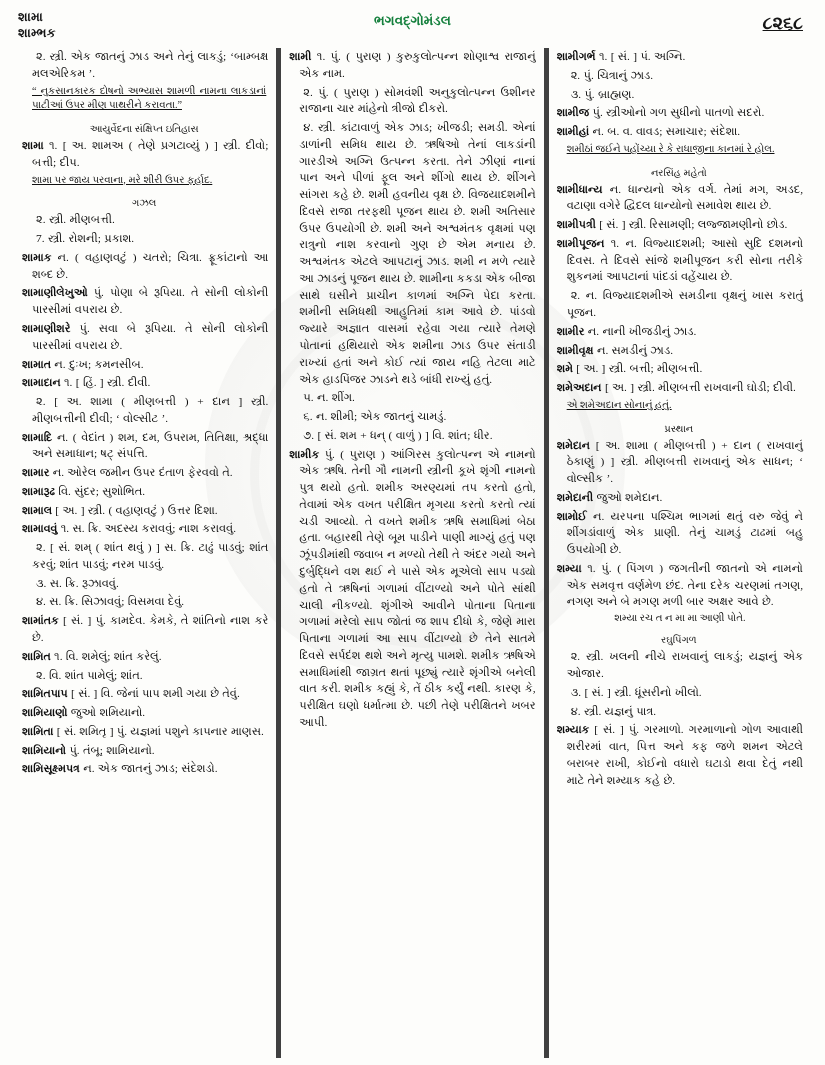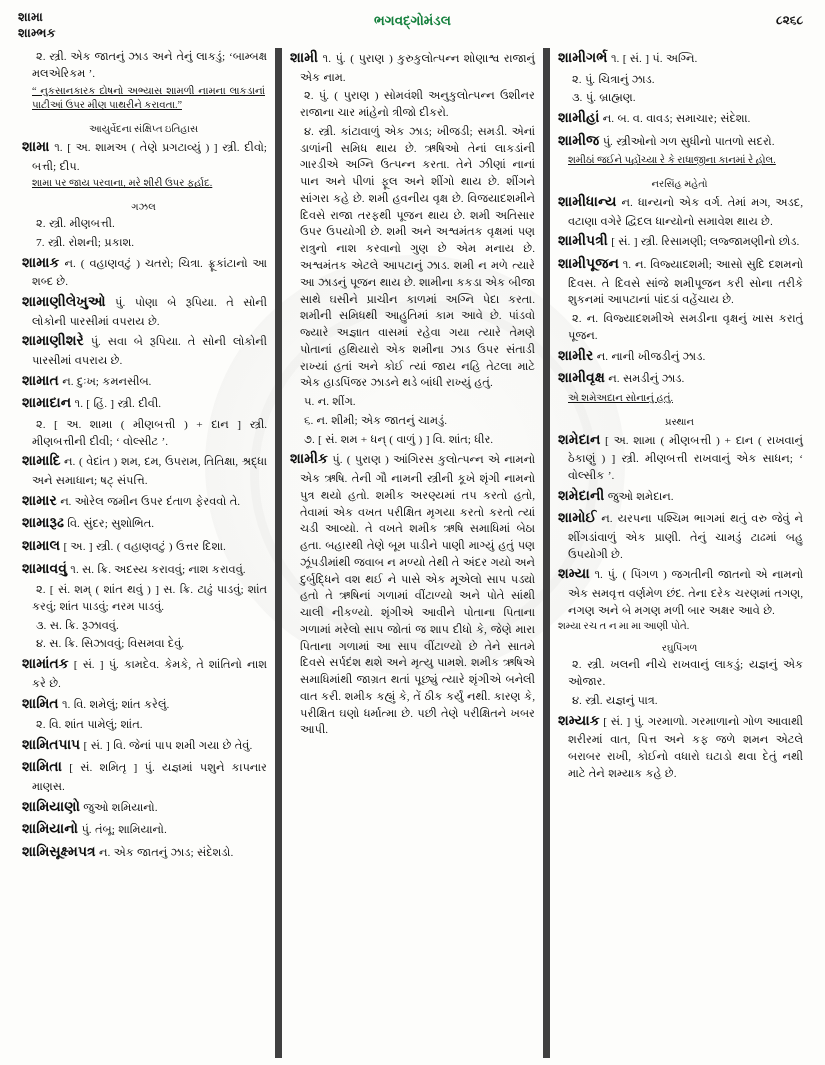--- a/index.html
+++ b/index.html
@@ -77,62 +77,63 @@
     text-align: center;
     font-weight: bold;
     font-size: 13.5px;
     color: #15803d;
   }
   .rh-right {
     position: absolute;
     right: 22px;
     top: 13px;
     font-weight: bold;
-    font-size: 12px;
+    font-size: 18px;
     color: #141414;
+    text-decoration: underline;
   }
 
   
   #columns {
     position: relative;
     z-index: 2;
     display: flex;
     padding: 0 14px 0 14px;
     box-sizing: border-box;
     height: 1010px;
   }
   .col {
     flex: 1 1 0;
     padding: 0 8px;
     box-sizing: border-box;
     position: relative;
   }
   .col.c1, .col.c2 {
-    border-right: 7px solid #404040;
+    border-right: 5px solid #404040;
   }
 
   
   .entry {
     margin: 0 0 2px 0;
     font-size: 11.4px;
     line-height: 1.47;
     color: #0d0d0d;
     text-align: justify;
     text-justify: inter-word;
     text-indent: -10px;
     padding-left: 10px;
     word-spacing: .5px;
   }
   .entry.sense {
     text-indent: 4px;
     padding-left: 10px;
   }
   .hw {
     font-weight: bold;
-    font-size: 14px;
+    font-size: 11px;
   }
 
   
   .quote {
     font-size: 10.2px;
     line-height: 1.45;
     margin: 1px 0 1px 0;
     padding: 0 2px 0 10px;
     text-align: justify;
     color: #111;
@@ -140,21 +141,21 @@
   }
   .cite {
     font-size: 10px;
     text-align: center;
     padding-right: 2px;
     margin-bottom: 2px;
     color: #111;
   }
   .verse {
     font-size: 10.2px;
-    text-align: left;
+    text-align: center;
     margin: 1px 0 0 0;
     color: #111;
   }
 </style>
 </head>
 <body>
 
 <div id="page">
 
   <div id="watermark"></div>
@@ -190,55 +191,58 @@
         <p class="entry"><span class="hw">શામારૂઢ</span><span> વિ. સુંદર; સુશોભિત.</span></p>
         <p class="entry"><span class="hw">શામાલ</span><span> [ અ. ] સ્ત્રી. ( વહાણવટું ) ઉત્તર દિશા.</span></p>
         <p class="entry"><span class="hw">શામાવવું</span><span> ૧. સ. ક્રિ. અદસ્ય કરાવવું; નાશ કરાવવું.</span></p>
         <p class="entry sense">૨. [ સં. શમ્ ( શાંત થવું ) ] સ. ક્રિ. ટાઢું પાડવું; શાંત કરવું; શાંત પાડવું; નરમ પાડવું.</p>
         <p class="entry sense">૩. સ. ક્રિ. રૂઝાવવું.</p>
         <p class="entry sense">૪. સ. ક્રિ. સિઝાવવું; વિસમવા દેવું.</p>
         <p class="entry"><span class="hw">શામાંતક</span><span> [ સં. ] પું. કામદેવ. કેમકે, તે શાંતિનો નાશ કરે છે.</span></p>
         <p class="entry"><span class="hw">શામિત</span><span> ૧. વિ. શમેલું; શાંત કરેલું.</span></p>
         <p class="entry sense">૨. વિ. શાંત પામેલું; શાંત.</p>
         <p class="entry"><span class="hw">શામિતપાપ</span><span> [ સં. ] વિ. જેનાં પાપ શમી ગયા છે તેવું.</span></p>
+        <p class="entry"><span class="hw">શામિયાણો</span><span> જુઓ શમિયાનો.</span></p>
         <p class="entry"><span class="hw">શામિતા</span><span> [ સં. શમિતૃ ] પું. યજ્ઞમાં પશુને કાપનાર માણસ.</span></p>
-        <p class="entry"><span class="hw">શામિયાણો</span><span> જુઓ શમિયાનો.</span></p>
         <p class="entry"><span class="hw">શામિયાનો</span><span> પું. તંબૂ; શામિયાનો.</span></p>
         <p class="entry"><span class="hw">શામિસૂક્ષ્મપત્ર</span><span> ન. એક જાતનું ઝાડ; સંદેશડો.</span></p>
       </div>
     <div class="col c2">
         <p class="entry"><span class="hw">શામી</span><span> ૧. પું. ( પુરાણ ) કુરુકુલોત્પન્ન શોણાશ્વ રાજાનું એક નામ.</span></p>
         <p class="entry sense">૨. પું. ( પુરાણ ) સોમવંશી અનુકુલોત્પન્ન ઉશીનર રાજાના ચાર માંહેનો ત્રીજો દીકરો.</p>
         <p class="entry sense">૪. સ્ત્રી. કાંટાવાળું એક ઝાડ; ખીજડી; સમડી. એનાં ડાળાંની સમિધ થાય છે. ઋષિઓ તેનાં લાકડાંની ગારડીએ અગ્નિ ઉત્પન્ન કરતા. તેને ઝીણાં નાનાં પાન અને પીળાં ફૂલ અને શીંગો થાય છે. શીંગને સાંગરા કહે છે. શમી હવનીય વૃક્ષ છે. વિજયાદશમીને દિવસે રાજા તરફથી પૂજન થાય છે. શમી અતિસાર ઉપર ઉપયોગી છે. શમી અને અશ્વમંતક વૃક્ષમાં પણ રાત્રુનો નાશ કરવાનો ગુણ છે એમ મનાય છે. અશ્વમંતક એટલે આપટાનું ઝાડ. શમી ન મળે ત્યારે આ ઝાડનું પૂજન થાય છે. શામીના કકડા એક બીજા સાથે ઘસીને પ્રાચીન કાળમાં અગ્નિ પેદા કરતા. શમીની સમિધથી આહુતિમાં કામ આવે છે. પાંડવો જ્યારે અજ્ઞાત વાસમાં રહેવા ગયા ત્યારે તેમણે પોતાનાં હથિયારો એક શમીના ઝાડ ઉપર સંતાડી રાખ્યાં હતાં અને કોઈ ત્યાં જાય નહિ તેટલા માટે એક હાડપિંજર ઝાડને થડે બાંધી રાખ્યું હતું.</p>
         <p class="entry sense">૫. ન. શીંગ.</p>
         <p class="entry sense">૬. ન. શીમી; એક જાતનું ચામડું.</p>
         <p class="entry sense">૭. [ સં. શમ + ધન્ ( વાળું ) ] વિ. શાંત; ધીર.</p>
         <p class="entry"><span class="hw">શામીક</span><span> પું. ( પુરાણ ) આંગિરસ કુલોત્પન્ન એ નામનો એક ઋષિ. તેની ગૌ નામની સ્ત્રીની કૂખે શૃંગી નામનો પુત્ર થયો હતો. શમીક અરણ્યમાં તપ કરતો હતો, તેવામાં એક વખત પરીક્ષિત મૃગયા કરતો કરતો ત્યાં ચડી આવ્યો. તે વખતે શમીક ઋષિ સમાધિમાં બેઠા હતા. બહારથી તેણે બૂમ પાડીને પાણી માગ્યું હતું પણ ઝૂંપડીમાંથી જવાબ ન મળ્યો તેથી તે અંદર ગયો અને દુર્બુદ્ધિને વશ થઈ ને પાસે એક મૂએલો સાપ પડ્યો હતો તે ઋષિનાં ગળામાં વીંટાળ્યો અને પોતે સાંથી ચાલી નીકળ્યો. શૃંગીએ આવીને પોતાના પિતાના ગળામાં મરેલો સાપ જોતાં જ શાપ દીધો કે, જેણે મારા પિતાના ગળામાં આ સાપ વીંટાળ્યો છે તેને સાતમે દિવસે સર્પદંશ થશે અને મૃત્યુ પામશે. શમીક ઋષિએ સમાધિમાંથી જાગ્રત થતાં પૂછ્યું ત્યારે શૃંગીએ બનેલી વાત કરી. શમીક કહ્યું કે, તેં ઠીક કર્યું નથી. કારણ કે, પરીક્ષિત ઘણો ધર્માત્મા છે. પછી તેણે પરીક્ષિતને ખબર આપી.</span></p>
       </div>
     <div class="col c3">
         <p class="entry"><span class="hw">શામીગર્ભ</span><span> ૧. [ સં. ] પં. અગ્નિ.</span></p>
         <p class="entry sense">૨. પું. ચિત્રાનું ઝાડ.</p>
         <p class="entry sense">૩. પું. બ્રાહ્મણ.</p>
+        <p class="entry"><span class="hw">શામીજ</span><span> પું. સ્ત્રીઓનો ગળ સુધીનો પાતળો સદરો.</span></p>
         <p class="entry"><span class="hw">શામીહાં</span><span> ન. બ. વ. વાવડ; સમાચાર; સંદેશા.</span></p>
-        <p class="entry"><span class="hw">શામીજ</span><span> પું. સ્ત્રીઓનો ગળ સુધીનો પાતળો સદરો.</span></p>
         <p class="quote">શમીઠાં જઈને પહોંચ્યા રે કે રાધાજીના કાનમાં રે હોલ.</p>
         <p class="cite">નરસિંહ મહેતો</p>
         <p class="entry"><span class="hw">શામીધાન્ય</span><span> ન. ધાન્યનો એક વર્ગ. તેમાં મગ, અડદ, વટાણા વગેરે દ્વિદલ ધાન્યોનો સમાવેશ થાય છે.</span></p>
         <p class="entry"><span class="hw">શામીપત્રી</span><span> [ સં. ] સ્ત્રી. રિસામણી; લજ્જામણીનો છોડ.</span></p>
         <p class="entry"><span class="hw">શામીપૂજન</span><span> ૧. ન. વિજ્યાદશમી; આસો સુદિ દશમનો દિવસ. તે દિવસે સાંજે શમીપૂજન કરી સોના તરીકે શુકનમાં આપટાનાં પાંદડાં વહેંચાય છે.</span></p>
         <p class="entry sense">૨. ન. વિજ્યાદશમીએ સમડીના વૃક્ષનું ખાસ કરાતું પૂજન.</p>
         <p class="entry"><span class="hw">શામીર</span><span> ન. નાની ખીજડીનું ઝાડ.</span></p>
         <p class="entry"><span class="hw">શામીવૃક્ષ</span><span> ન. સમડીનું ઝાડ.</span></p>
+        <p class="entry"><span class="hw">શમે</span><span> [ અ. ] સ્ત્રી. બત્તી; મીણબત્તી.</span></p>
+        <p class="entry"><span class="hw">શમેઅદાન</span><span> [ અ. ] સ્ત્રી. મીણબત્તી રાખવાની ઘોડી; દીવી.</span></p>
         <p class="quote">એ શમેઅદાન સોનાનું હતું.</p>
         <p class="cite">પ્રસ્થાન</p>
         <p class="entry"><span class="hw">શમેદાન</span><span> [ અ. શામા ( મીણબત્તી ) + દાન ( રાખવાનું ઠેકાણું ) ] સ્ત્રી. મીણબત્તી રાખવાનું એક સાધન; ‘ વોલ્સીક ’.</span></p>
         <p class="entry"><span class="hw">શમેદાની</span><span> જુઓ શમેદાન.</span></p>
         <p class="entry"><span class="hw">શામોઈ</span><span> ન. યરપના પશ્ચિમ ભાગમાં થતું વરુ જેવું ને શીંગડાંવાળું એક પ્રાણી. તેનું ચામડું ટાઢમાં બહુ ઉપયોગી છે.</span></p>
         <p class="entry"><span class="hw">શમ્યા</span><span> ૧. પું. ( પિંગળ ) જગતીની જાતનો એ નામનો એક સમવૃત્ત વર્ણમેળ છંદ. તેના દરેક ચરણમાં તગણ, નગણ અને બે મગણ મળી બાર અક્ષર આવે છે.</span></p>
         <p class="verse">શમ્યા રચ ત ન મા મા આણી પોતે.</p>
         <p class="cite">રઘુપિંગળ</p>
         <p class="entry sense">૨. સ્ત્રી. ખલની નીચે રાખવાનું લાકડું; યજ્ઞનું એક ઓજાર.</p>
+        <p class="entry sense">૩. [ સં. ] સ્ત્રી. ધૂંસરીનો ખીલો.</p>
         <p class="entry sense">૪. સ્ત્રી. યજ્ઞનું પાત્ર.</p>
         <p class="entry"><span class="hw">શમ્યાક</span><span> [ સં. ] પું. ગરમાળો. ગરમાળાનો ગોળ આવાથી શરીરમાં વાત, પિત્ત અને કફ જળે શમન એટલે બરાબર રાખી, કોઈનો વધારો ઘટાડો થવા દેતું નથી માટે તેને શમ્યાક કહે છે.</span></p>
       </div>
   </div>
 
 </div>
 
 </body></html>

